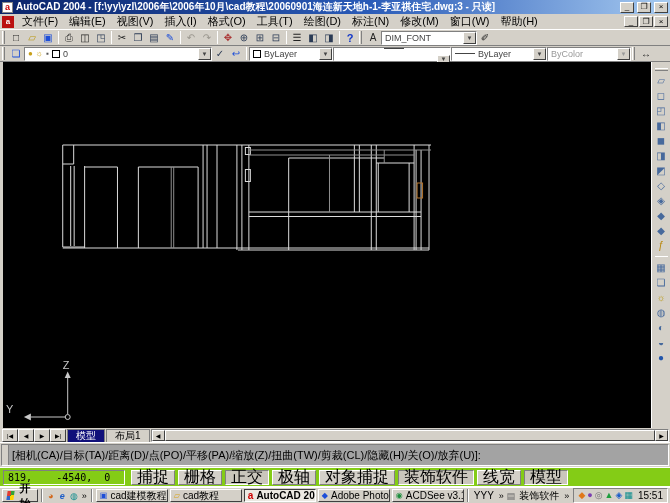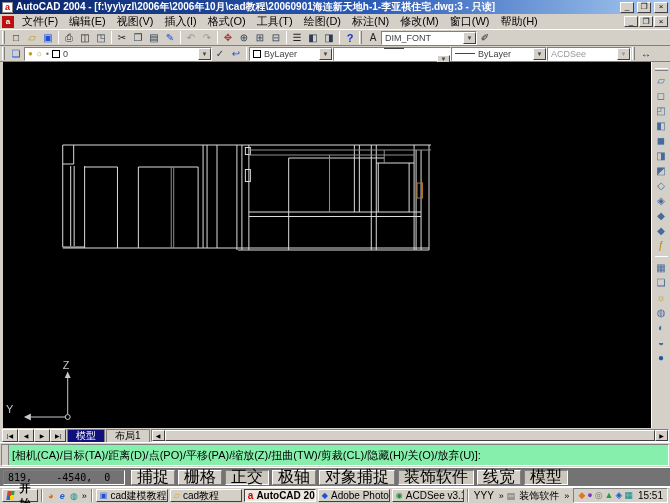--- a/index.html
+++ b/index.html
@@ -54,26 +54,26 @@
   .sheet-tab{font-size:10px;height:13px;padding:0 8px;background:#d4d0c8;border:1px solid #808080;border-bottom:none;
     display:flex;align-items:center;margin-left:1px;}
   .sheet-tab.on{background:#10107a;color:#fff;}
   .hscroll{flex:1;height:13px;display:flex;align-items:center;background:#d9d5cd;border:1px solid;
     border-color:#808080 #fff #fff #808080;margin:0 1px;}
   .hthumb{flex:1;height:11px;background:#d4d0c8;border:1px solid;border-color:#fff #404040 #404040 #fff;}
   .sarrow{width:13px;height:11px;background:#d4d0c8;border:1px solid;border-color:#fff #404040 #404040 #fff;
     font-size:6px;display:flex;align-items:center;justify-content:center;}
   
   .cmdwrap{height:25px;flex:0 0 25px;background:#d4d0c8;padding:1px 1px;border-top:1px solid #fff;}
-  .cmd{height:100%;background:#86efac;border:1px solid;border-color:#808080 #fff #fff #808080;
+  .cmd{height:100%;background:#a3a3a3;border:1px solid;border-color:#808080 #fff #fff #808080;
     display:flex;align-items:center;}
   .cmdgutter{width:7px;height:100%;background:#d4d0c8;border-right:1px solid #808080;}
   .cmdtext{font-size:11px;padding:0 3px;white-space:nowrap;overflow:hidden;}
   
-  .statusbar{height:19px;flex:0 0 19px;display:flex;align-items:center;background:#737373;
+  .statusbar{height:19px;flex:0 0 19px;display:flex;align-items:center;background:#84cc16;
     border-top:1px solid #fff;padding:0 3px;gap:3px;}
   .coords{width:150px;font-size:10px;font-family:"DejaVu Sans Mono",monospace;white-space:pre;
     padding:1px 4px;border:1px solid;border-color:#808080 #fff #fff #808080;height:15px;}
   .stspacer{flex:1;}
   .stbtn{font-size:16px;height:15px;padding:0 5px;display:flex;align-items:center;background:#d4d0c8;
     border:1px solid;border-color:#fff #808080 #808080 #fff;white-space:nowrap;}
   .stbtn.on{border-color:#808080 #fff #fff #808080;background:#cac6bc;}
   .endspace{width:120px;}
   
   .taskbar{height:17px;flex:0 0 17px;background:#d4d0c8;border-top:2px solid #fff;display:flex;
@@ -194,21 +194,21 @@
       <span class="lpv"></span>
       <span class="val">CONTINUOUS</span>
       <span class="arrowbtn">▼</span>
     </span>
     <span class="combo" style="width:96px;">
       <span class="lpv"></span>
       <span class="val">ByLayer</span>
       <span class="arrowbtn">▼</span>
     </span>
     <span class="combo" style="width:84px;color:#999;">
-      <span class="val">ACDSee</span>
+      <span class="val">ByColor</span>
       <span class="arrowbtn">▼</span>
     </span>
     <span class="grip"></span>
     <span class="tbi c-dark">↔</span>
   </div>
 
   <div class="viewport">
     <svg viewBox="0 62 651 366" preserveAspectRatio="none">
       <g stroke="#dcdcdc" stroke-width="1" fill="none">
         <path d="M60,145 H430"></path>

